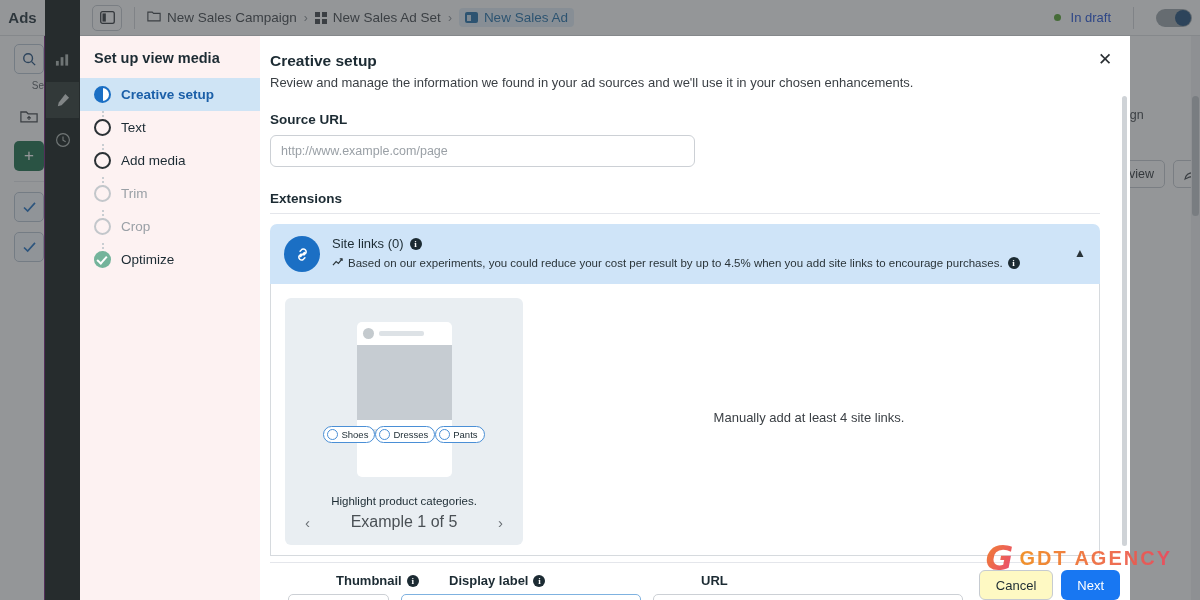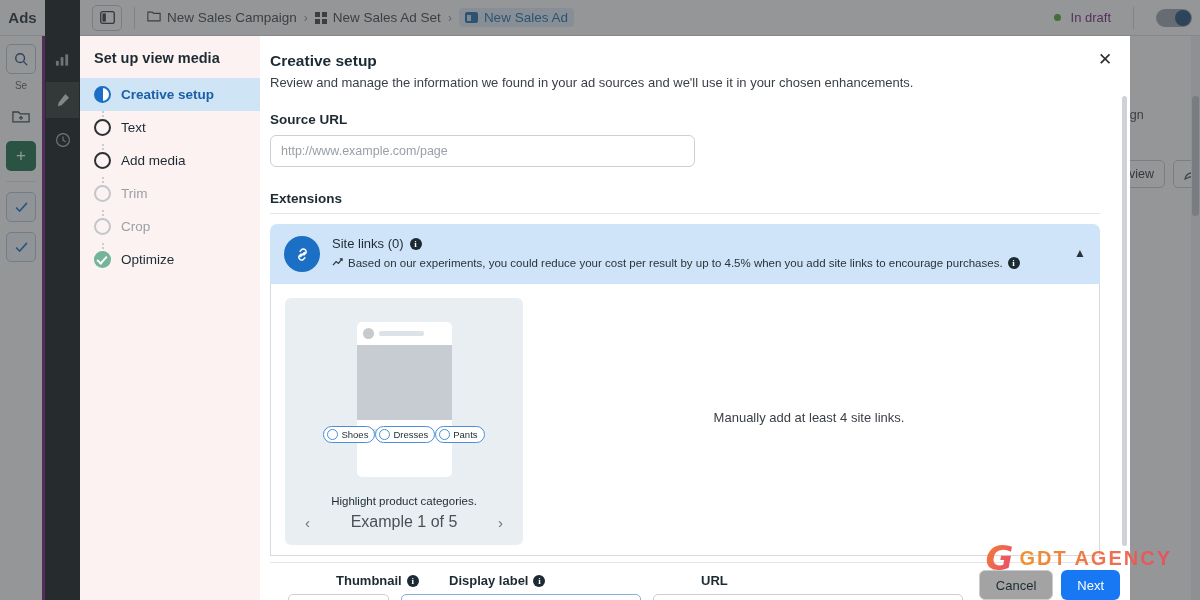--- a/index.html
+++ b/index.html
@@ -28,22 +28,22 @@
   }
   .bg-crumb-strip {
     flex: 1; height: 36px; display: flex; align-items: center; padding-left: 12px; gap: 8px;
   }
   .bg-folder-ic { color: #65676b; font-size: 13px; }
   .bg-crumb-title { font-size: 13.5px; color: #2a2f33; }
   .bg-dots { margin-left: auto; margin-right: 16px; color: #65676b; font-size: 15px; letter-spacing: 1px; }
 
   .bg-leftrail {
     position: absolute; left: 0; top: 36px; width: 45px; height: 564px;
-    background: #ffffff; border-right: 3px solid #701a75;
-    display: flex; flex-direction: column; align-items: center; padding-top: 8px; gap: 10px;
+    background: #ffffff; border-right: 1px solid #701a75;
+    display: flex; flex-direction: column; align-items: flex-end; padding-top: 8px; gap: 10px;
   }
   .rail-btn {
     width: 30px; height: 30px; border-radius: 5px; display: flex;
     align-items: center; justify-content: center; font-size: 14px; color: #1b4a7a;
   }
   .rail-btn.outlined { border: 1px solid #b9c6d3; }
   .rail-btn.green { background: #166b46; color: #fff; border: none; font-size: 17px; }
   .rail-btn.checkbox { border: 1px solid #b9c6d3; background: #f7fbff; }
   .rail-search-text { font-size: 10px; color: #5a6066; margin-top: -4px; }
   .rail-div { width: 30px; height: 1px; background: #e4e6eb; }
@@ -74,21 +74,21 @@
   .crumb.active { color: #1b6ca8; background: #e3eef8; padding: 2px 6px; border-radius: 4px; }
   .crumb-sep { color: #8a9096; font-size: 12px; }
   .sq-grid {
     display: grid; grid-template-columns: 5px 5px; grid-template-rows: 5px 5px; gap: 2px;
   }
   .sq-grid i { background: #3a3f44; display: block; }
   .crumb-docic { width: 13px; height: 11px; background: #1b6ca8; border-radius: 2px; position: relative; }
   .crumb-docic::after { content: ""; position: absolute; left: 2px; top: 3px; width: 4px; height: 6px; background: #cfe2f2; }
   .topright { margin-left: auto; display: flex; align-items: center; gap: 10px; padding-right: 8px; }
   .draft-dot { width: 7px; height: 7px; border-radius: 50%; background: #52a22b; }
-  .draft-text { font-size: 13px; color: #701a75; }
+  .draft-text { font-size: 13px; color: #1d4ed8; }
   .toggle-sw {
     width: 36px; height: 18px; border-radius: 10px; background: #9aa3a9; position: relative;
   }
   .toggle-sw::after {
     content: ""; position: absolute; right: 1px; top: 1px; width: 16px; height: 16px;
     border-radius: 50%; background: #1b4a78;
   }
 
   .bg-sub-text { position: absolute; left: 1120px; top: 108px; font-size: 12.5px; color: #3a3f44; }
   .bg-btn-row { position: absolute; left: 1118px; top: 160px; display: flex; gap: 8px; }
@@ -232,21 +232,21 @@
     background: #cfd3d7; border-radius: 3px;
   }
 
   .modal-footer {
     position: absolute; right: 10px; bottom: 0px; display: flex; gap: 8px; align-items: center;
   }
   .btn {
     height: 30px; border-radius: 6px; font-size: 13px; display: flex; align-items: center;
     justify-content: center; padding: 0 16px;
   }
-  .btn-cancel { background: #a3a3a3; border: 1px solid #c6cbd1; color: #1c2b33; }
+  .btn-cancel { background: #fef9c3; border: 1px solid #c6cbd1; color: #1c2b33; }
   .btn-next { background: #1877f2; color: #fff; border: none; }
 
   .watermark {
     position: absolute; right: 28px; bottom: 22px; display: flex; align-items: center;
     gap: 6px; opacity: 0.92; pointer-events: none;
   }
   .wm-mark {
     font-size: 34px; font-weight: 700; font-style: italic;
     background: linear-gradient(120deg, #f07f1a, #e8336d);
     -webkit-background-clip: text; background-clip: text; color: transparent;

